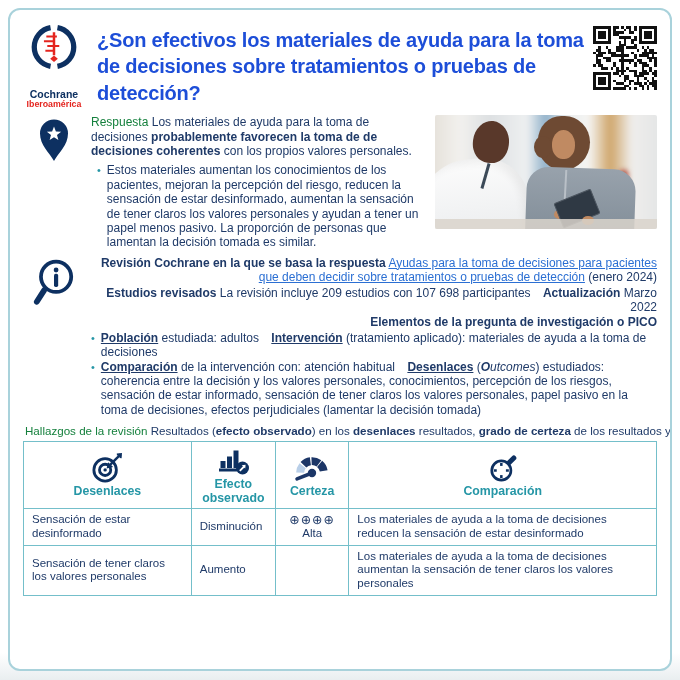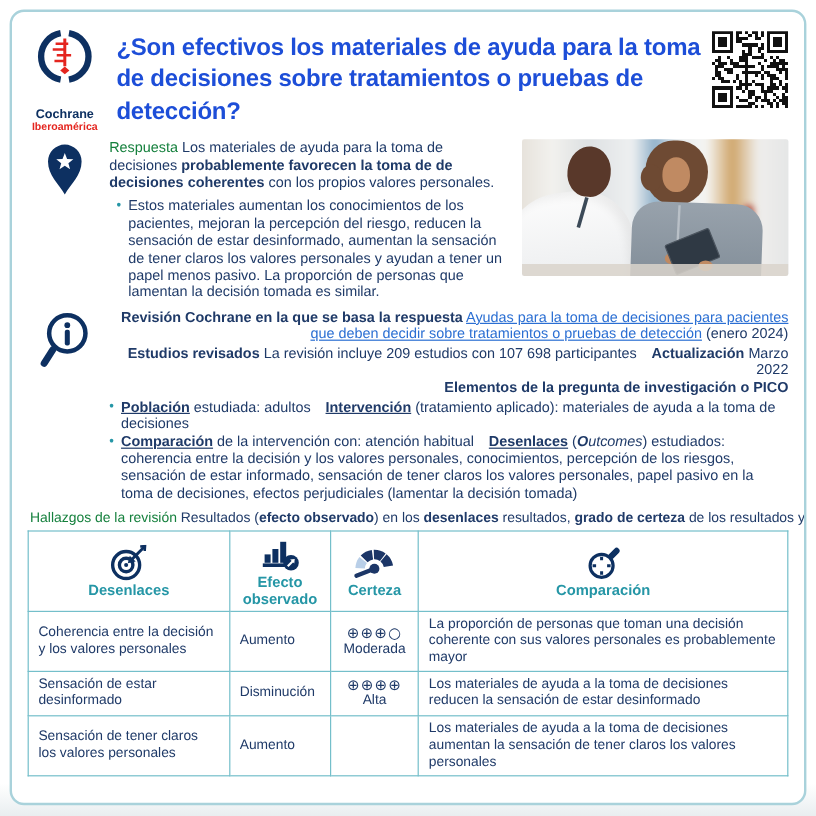--- a/index.html
+++ b/index.html
@@ -448,29 +448,20 @@
               <line x1="7" y1="21" x2="10.5" y2="21" stroke="#0d3061" stroke-width="3"></line>
               <line x1="25" y1="21" x2="21.5" y2="21" stroke="#0d3061" stroke-width="3"></line>
               <line x1="25.5" y1="11.5" x2="31" y2="6" stroke="#0d3061" stroke-width="6" stroke-linecap="round"></line>
             </svg>
           </div>
           <div class="col-label">Comparación</div>
         </th>
       </tr>
     </thead>
     <tbody>
-  <tr>
-    <td>Coherencia entre la decisión y los valores personales</td>
-    <td>Aumento</td>
-    <td class="center">
-      <div class="cert-symbols">⊕⊕⊕○</div>
-      <div class="cert-level">Moderada</div>
-    </td>
-    <td>La proporción de personas que toman una decisión coherente con sus valores personales es probablemente mayor</td>
-  </tr>
 
 
 
   <tr>
     <td>Sensación de estar desinformado</td>
     <td>Disminución</td>
     <td class="center">
       <div class="cert-symbols">⊕⊕⊕⊕</div>
       <div class="cert-level">Alta</div>
     </td>

